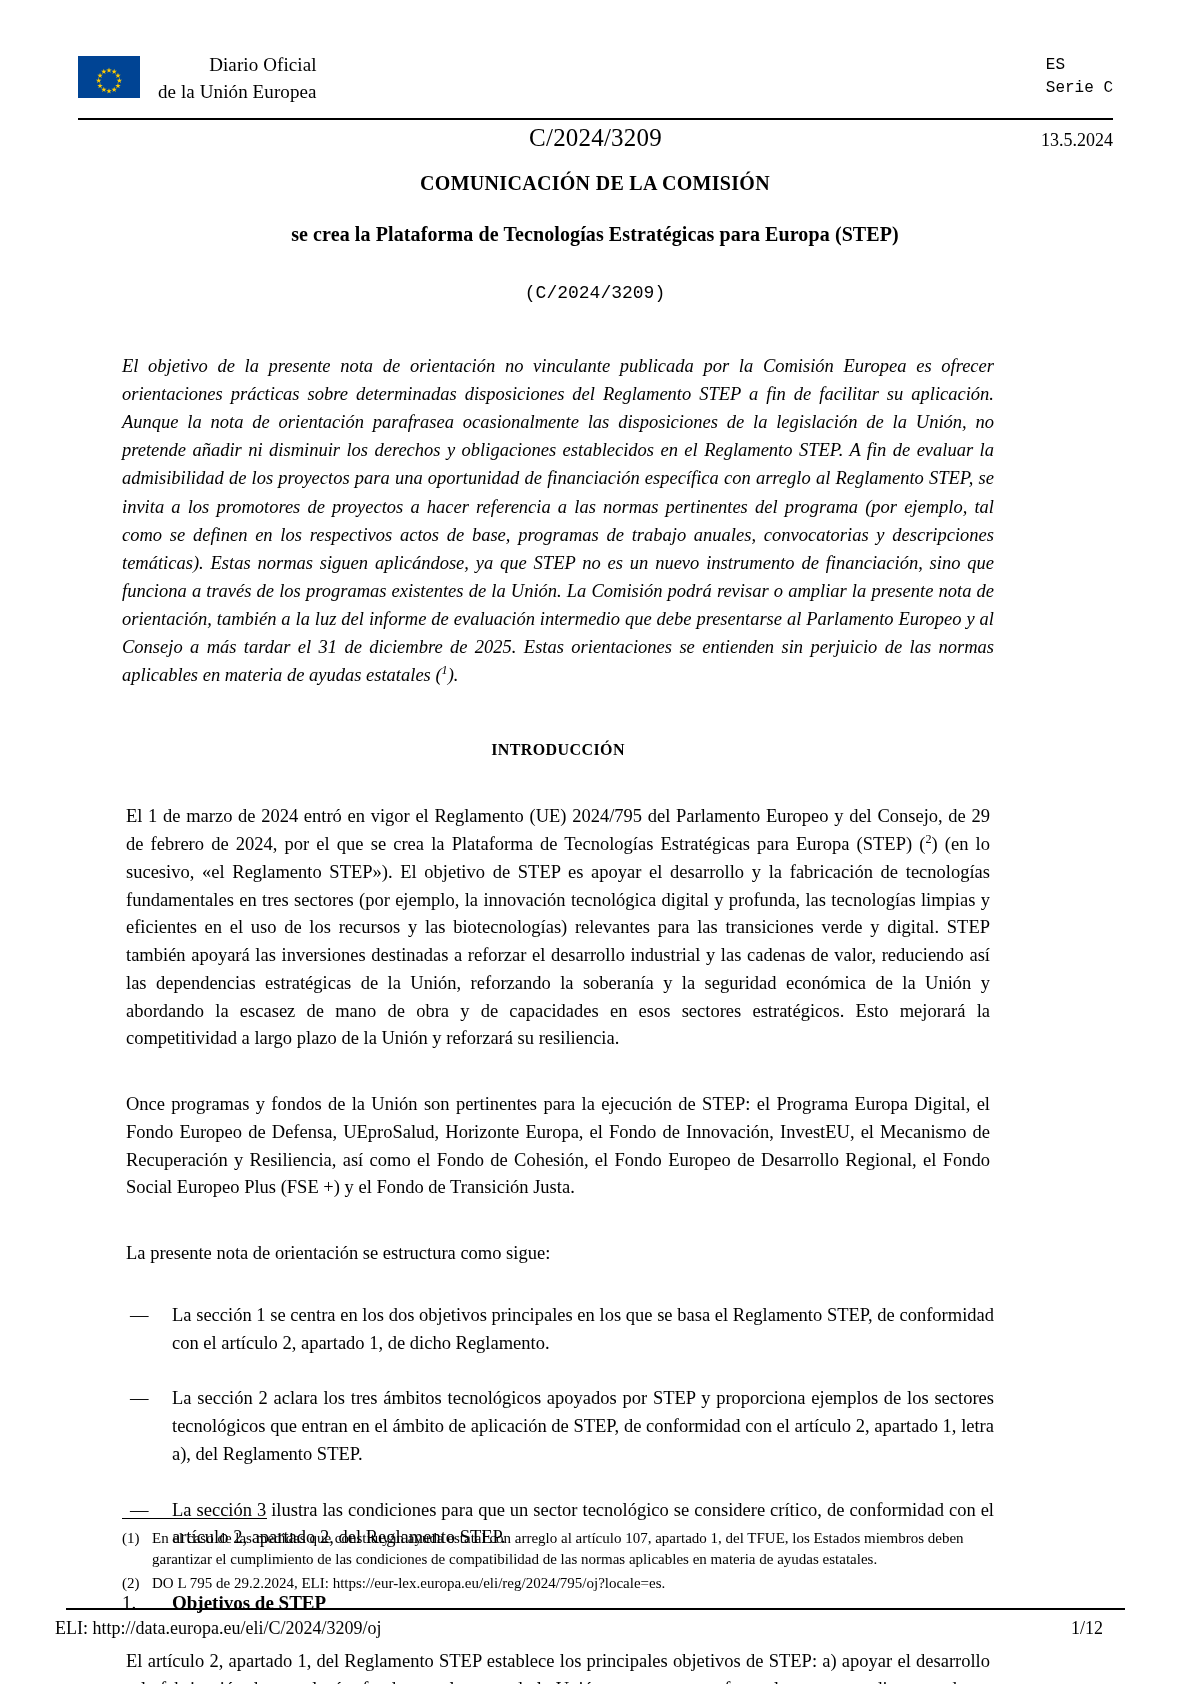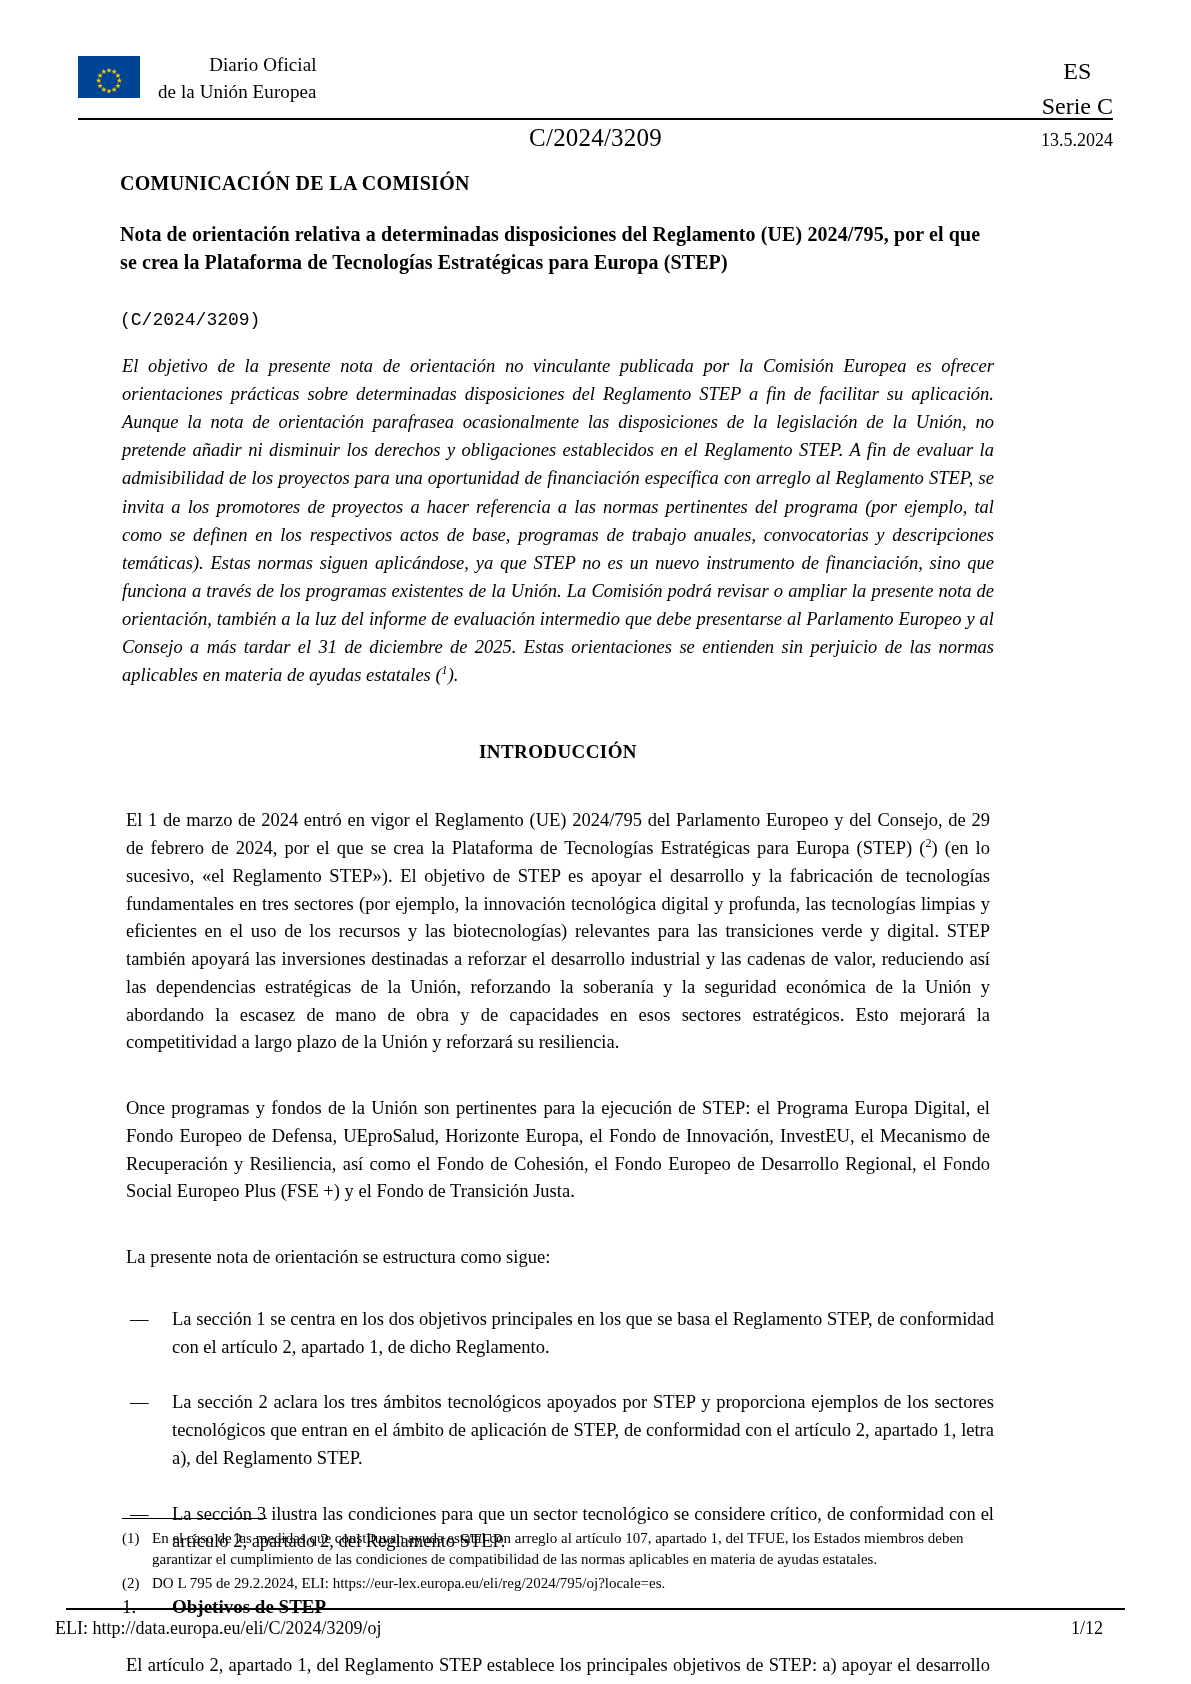--- a/index.html
+++ b/index.html
@@ -48,24 +48,25 @@
     margin-top: 4px;
   }
   .eu-flag svg { display: block; }
   .journal-title {
     font-size: 19px;
     line-height: 1.42;
     letter-spacing: 0.1px;
     white-space: nowrap;
   }
   .masthead-right {
-    text-align: center;
-    font-size: 24px;
+    text-align: left;
+    font-size: 16px;
     line-height: 1.45;
     padding-top: 2px;
+    font-family: Liberation Mono, monospace;
   }
   .rule-top {
     position: absolute;
     left: 78px;
     top: 118px;
     width: 1035px;
     height: 0;
     border-top: 2.2px solid #000;
   }
 
@@ -92,21 +93,21 @@
     font-size: 18px;
     text-align: center;
   }
 
   
   .titles {
     position: absolute;
     left: 120px;
     top: 172px;
     width: 950px;
-    text-align: left;
+    text-align: center;
   }
   .title-main {
     font-size: 20px;
     font-weight: bold;
     letter-spacing: 0.3px;
   }
   .title-sub {
     margin-top: 26px;
     font-size: 20px;
     font-weight: bold;
@@ -129,21 +130,21 @@
   .intro-note {
     font-style: italic;
     font-size: 18.5px;
     line-height: 1.52;
     text-align: justify;
     text-justify: inter-word;
   }
   .section-heading {
     margin-top: 52px;
     text-align: center;
-    font-size: 19px;
+    font-size: 16px;
     font-weight: bold;
     letter-spacing: 0.4px;
   }
   p.body-par {
     margin: 4px;
     font-size: 18.5px;
     line-height: 1.50;
     text-align: justify;
     text-justify: inter-word;
   }
@@ -271,21 +272,20 @@
   <div class="rule-top"></div>
 
   <div class="docnum-row">
     <div class="docnum">C/2024/3209</div>
     <div class="docdate">13.5.2024</div>
   </div>
 
   <div class="titles">
     <div class="title-main">COMUNICACIÓN DE LA COMISIÓN</div>
     <div class="title-sub">
-      <div>Nota de orientación relativa a determinadas disposiciones del Reglamento (UE) 2024/795, por el que</div>
       <div>se crea la Plataforma de Tecnologías Estratégicas para Europa (STEP)</div>
     </div>
     <div class="title-ref">(C/2024/3209)</div>
   </div>
 
   <div class="content">
 
     <div class="intro-note"><span>El objetivo de la presente nota de orientación no vinculante publicada por la Comisión Europea es ofrecer orientaciones prácticas sobre determinadas disposiciones del Reglamento STEP a fin de facilitar su aplicación. Aunque la nota de orientación parafrasea ocasionalmente las disposiciones de la legislación de la Unión, no pretende añadir ni disminuir los derechos y obligaciones establecidos en el Reglamento STEP. A fin de evaluar la admisibilidad de los proyectos para una oportunidad de financiación específica con arreglo al Reglamento STEP, se invita a los promotores de proyectos a hacer referencia a las normas pertinentes del programa (por ejemplo, tal como se definen en los respectivos actos de base, programas de trabajo anuales, convocatorias y descripciones temáticas). Estas normas siguen aplicándose, ya que STEP no es un nuevo instrumento de financiación, sino que funciona a través de los programas existentes de la Unión. La Comisión podrá revisar o ampliar la presente nota de orientación, también a la luz del informe de evaluación intermedio que debe presentarse al Parlamento Europeo y al Consejo a más tardar el 31 de diciembre de 2025. Estas orientaciones se entienden sin perjuicio de las normas aplicables en materia de ayudas estatales (</span><sup class="fn">1</sup><span>).</span></div>
 
     <div class="section-heading">INTRODUCCIÓN</div>

